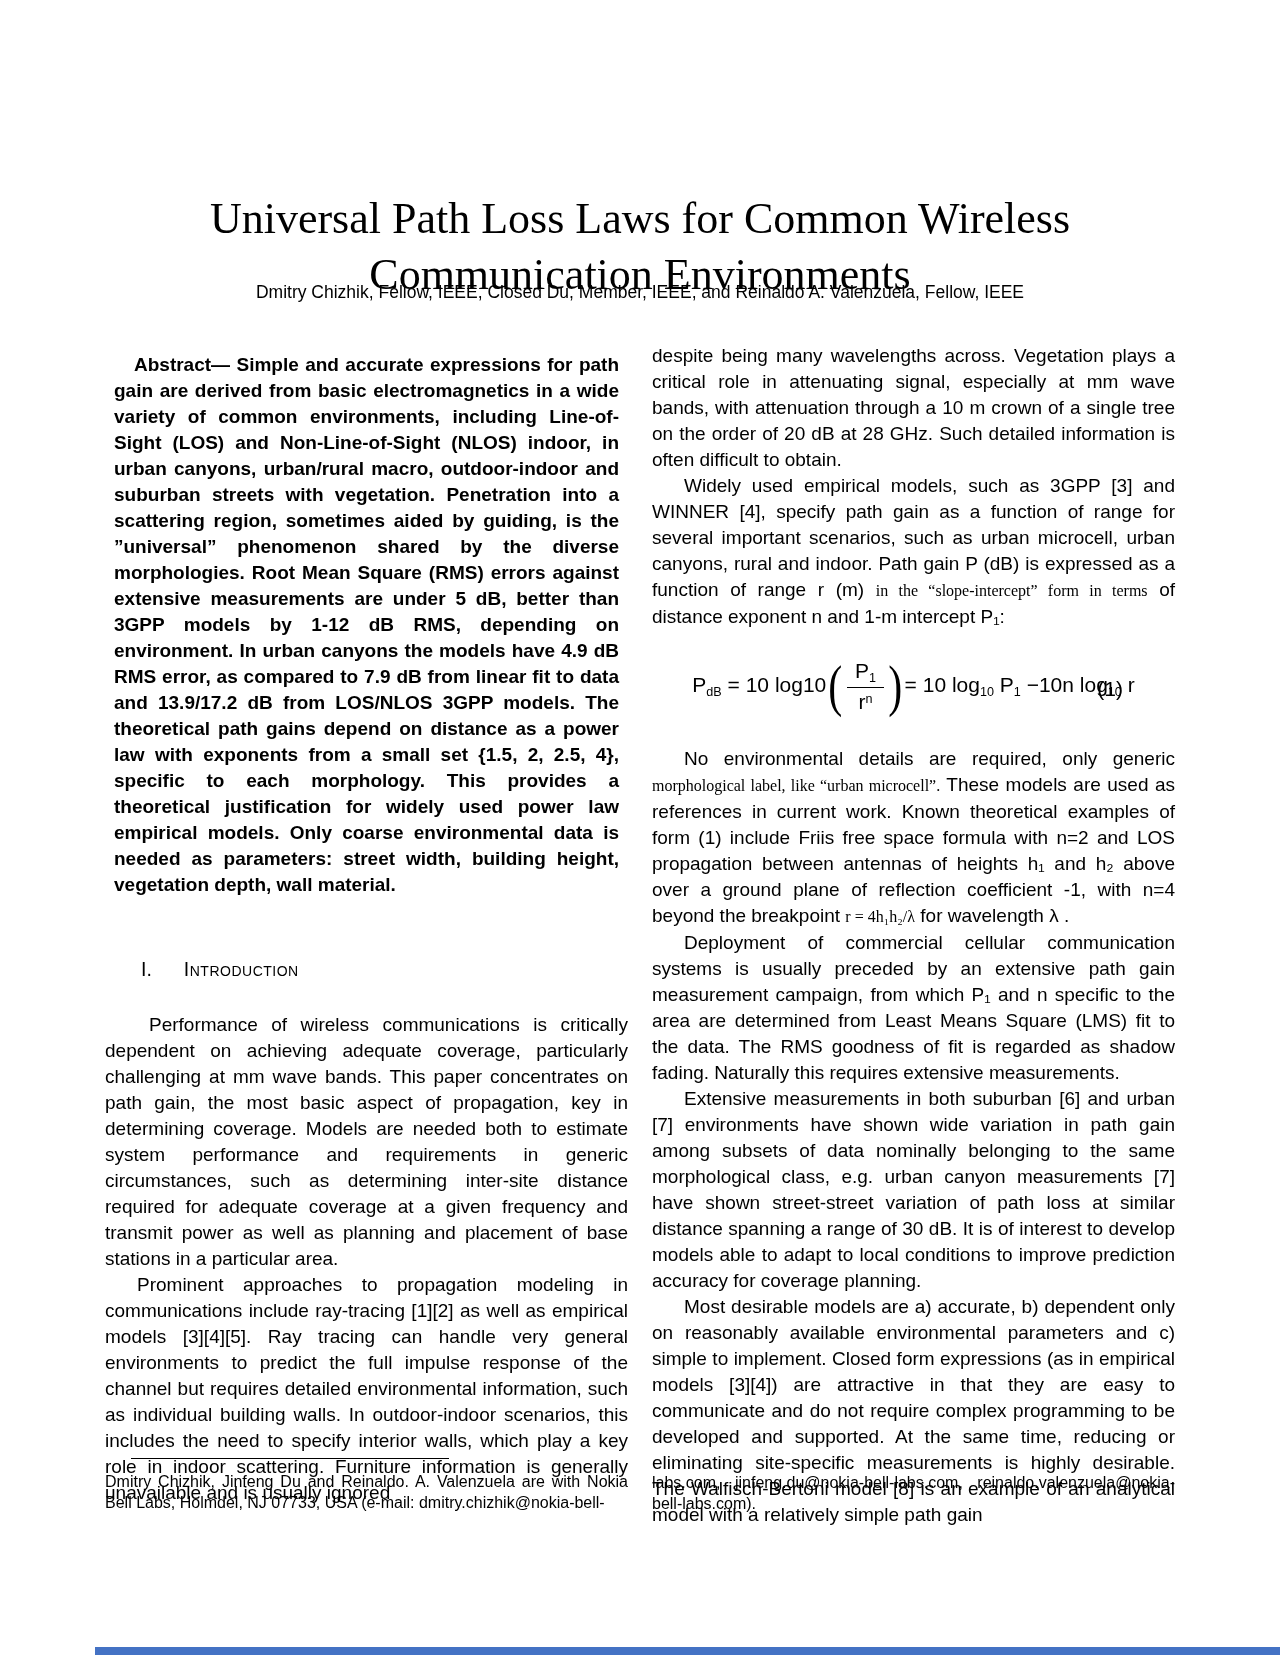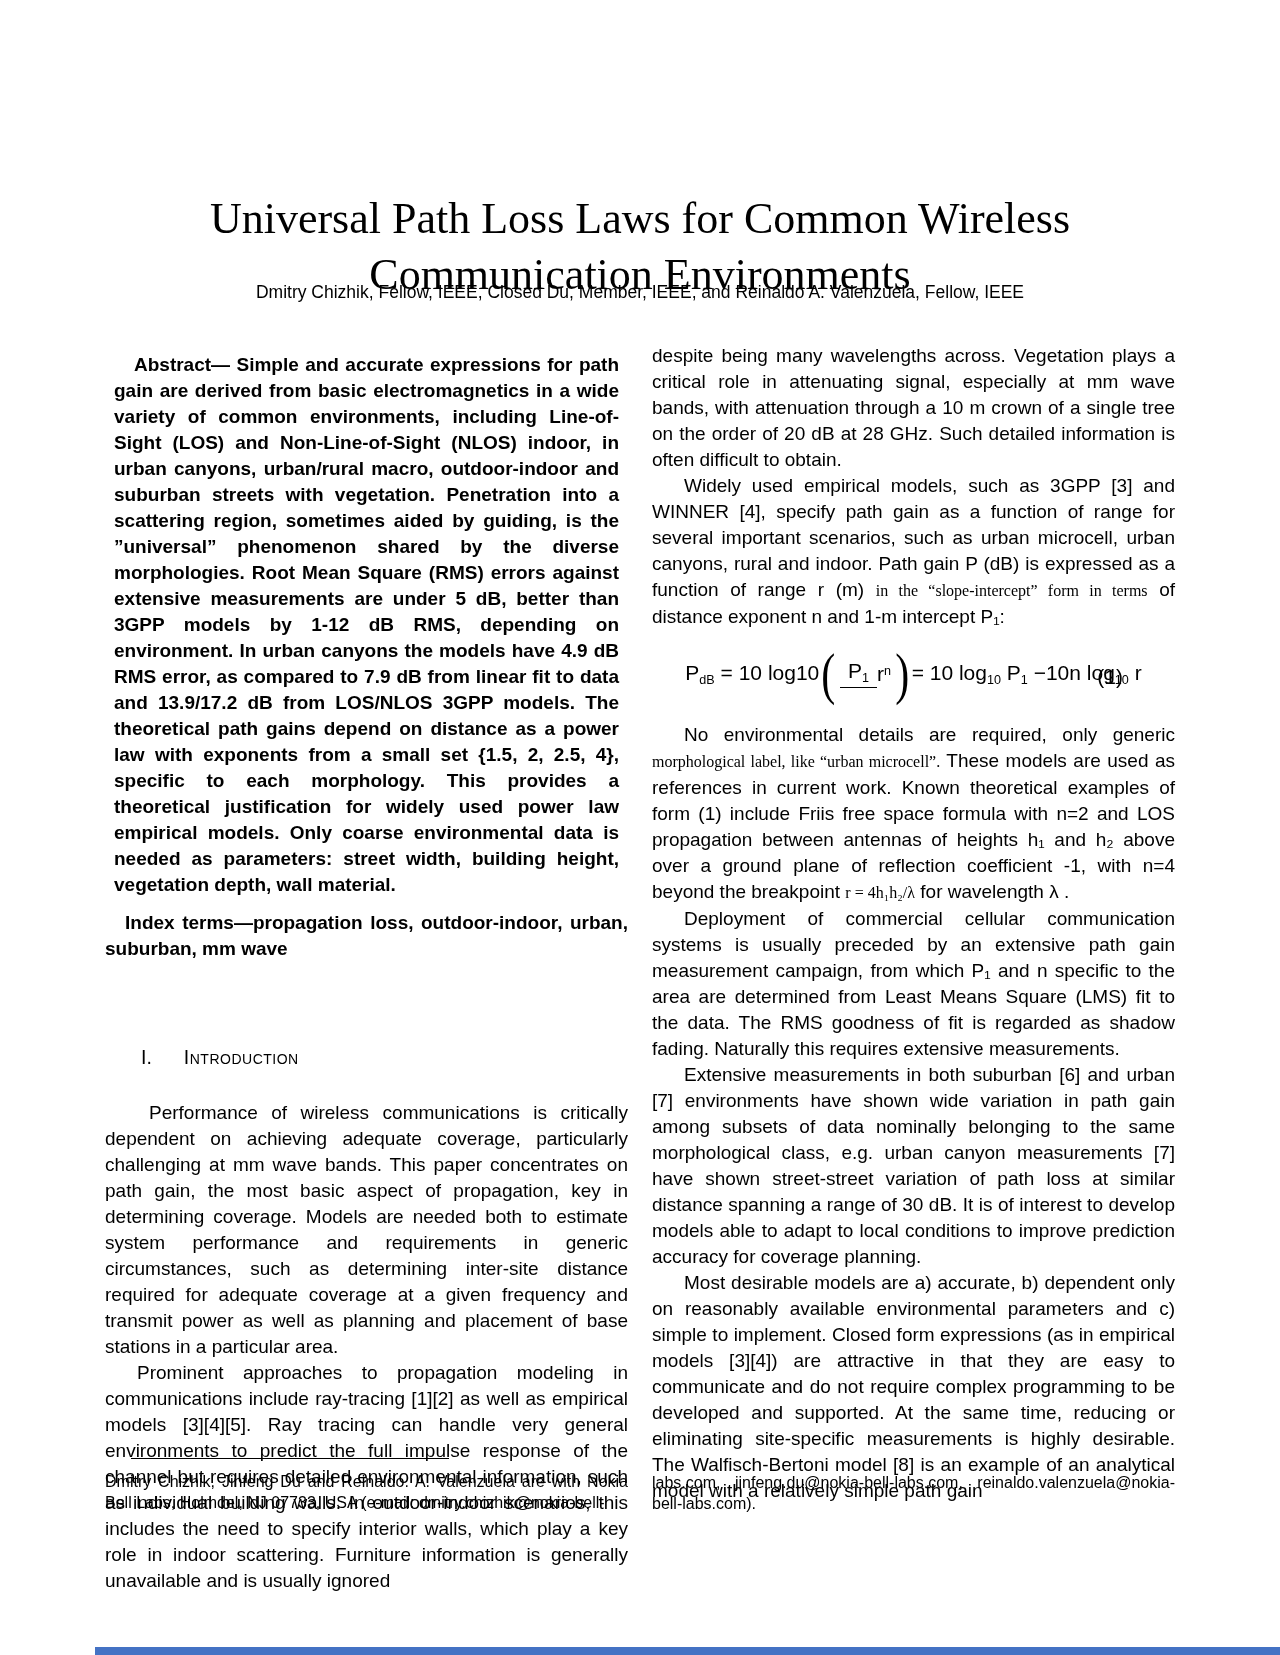--- a/index.html
+++ b/index.html
@@ -28,36 +28,36 @@
   .col-right{left:652px;}
 
   .abstract{font-weight:bold;text-indent:20px;margin:9px;}
   .index-terms{font-weight:bold;text-indent:20px;margin:12px 0 0 0;}
 
   .section-heading{
     margin:58px 0 0 36px;
     font-size:19.5px;font-weight:400;
     display:flex;gap:32px;align-items:baseline;
   }
-  .smallcaps{font-variant:small-caps;letter-spacing:0.5px;margin-top:24px;}
+  .smallcaps{font-variant:small-caps;letter-spacing:0.5px;}
 
   p.body-par{margin:0;text-indent:32px;}
   p.first-par{margin-top:30px;text-indent:44px;}
   p.no-indent{text-indent:0;}
 
   .serif{font-family:"Liberation Serif","DejaVu Serif",serif;font-size:16px;}
 
   .equation{
     position:relative;text-align:center;
     padding:14px 0 18px;font-size:21px;line-height:1;
   }
   .equation sub{font-size:0.6em;vertical-align:-0.3em;}
   .equation sup{font-size:0.6em;vertical-align:0.5em;}
   .eq-wrap{display:inline-flex;align-items:center;}
-  .frac{display:inline-flex;flex-direction:row;vertical-align:middle;text-align:center;margin:16px 2px;}
+  .frac{display:inline-flex;flex-direction:column;vertical-align:middle;text-align:center;margin:16px 2px;}
   .frac .num{display:block;border-bottom:1.5px solid #000;padding:0 8px 3px;}
   .frac .den{display:block;padding-top:3px;}
   .paren{font-family:"Liberation Serif","DejaVu Serif",serif;font-size:56px;font-weight:200;line-height:0.9;transform:scaleX(.75);}
   .eq-number{position:absolute;right:52px;top:50%;transform:translateY(-50%);}
 
   .footnote{
     position:absolute;width:523px;
     font-size:16px;line-height:21px;text-align:justify;
   }
   .footnote-left{left:105px;top:1458px;}
@@ -71,21 +71,20 @@
 </head>
 <body>
 
 <div class="page">
 
   <h1 class="title">Universal Path Loss Laws for Common Wireless Communication Environments</h1>
   <div class="authors">Dmitry Chizhik, Fellow, IEEE, Closed Du, Member, IEEE, and Reinaldo A. Valenzuela, Fellow, IEEE</div>
 
   <div class="col col-left">
     <p class="abstract"><span>Abstract—</span><span> Simple and accurate expressions for path gain are derived from basic electromagnetics in a wide variety of common environments, including Line-of-Sight (LOS) and Non-Line-of-Sight (NLOS) indoor, in urban canyons, urban/rural macro, outdoor-indoor and suburban streets with vegetation. Penetration into a scattering region, sometimes aided by guiding, is the ”universal” phenomenon shared by the diverse morphologies. Root Mean Square (RMS) errors against extensive measurements are under 5 dB, better than 3GPP models by 1-12 dB RMS, depending on environment. In urban canyons the models have 4.9 dB RMS error, as compared to 7.9 dB from linear fit to data and 13.9/17.2 dB from LOS/NLOS 3GPP models. The theoretical path gains depend on distance as a power law with exponents from a small set {1.5, 2, 2.5, 4}, specific to each morphology. This provides a theoretical justification for widely used power law empirical models. Only coarse environmental data is needed as parameters: street width, building height, vegetation depth, wall material.</span></p>
-    <p class="index-terms">Index terms—propagation loss, outdoor-indoor, urban, suburban, mm wave</p>
 
     <div class="section-heading">
       <span>I.</span>
       <span class="smallcaps">Introduction</span>
     </div>
 
     <p class="body-par first-par">Performance of wireless communications is critically dependent on achieving adequate coverage, particularly challenging at mm wave bands. This paper concentrates on path gain, the most basic aspect of propagation, key in determining coverage. Models are needed both to estimate system performance and requirements in generic circumstances, such as determining inter-site distance required for adequate coverage at a given frequency and transmit power as well as planning and placement of base stations in a particular area.</p>
     <p class="body-par">Prominent approaches to propagation modeling in communications include ray-tracing [1][2] as well as empirical models [3][4][5]. Ray tracing can handle very general environments to predict the full impulse response of the channel but requires detailed environmental information, such as individual building walls. In outdoor-indoor scenarios, this includes the need to specify interior walls, which play a key role in indoor scattering. Furniture information is generally unavailable and is usually ignored</p>
   </div>
 

